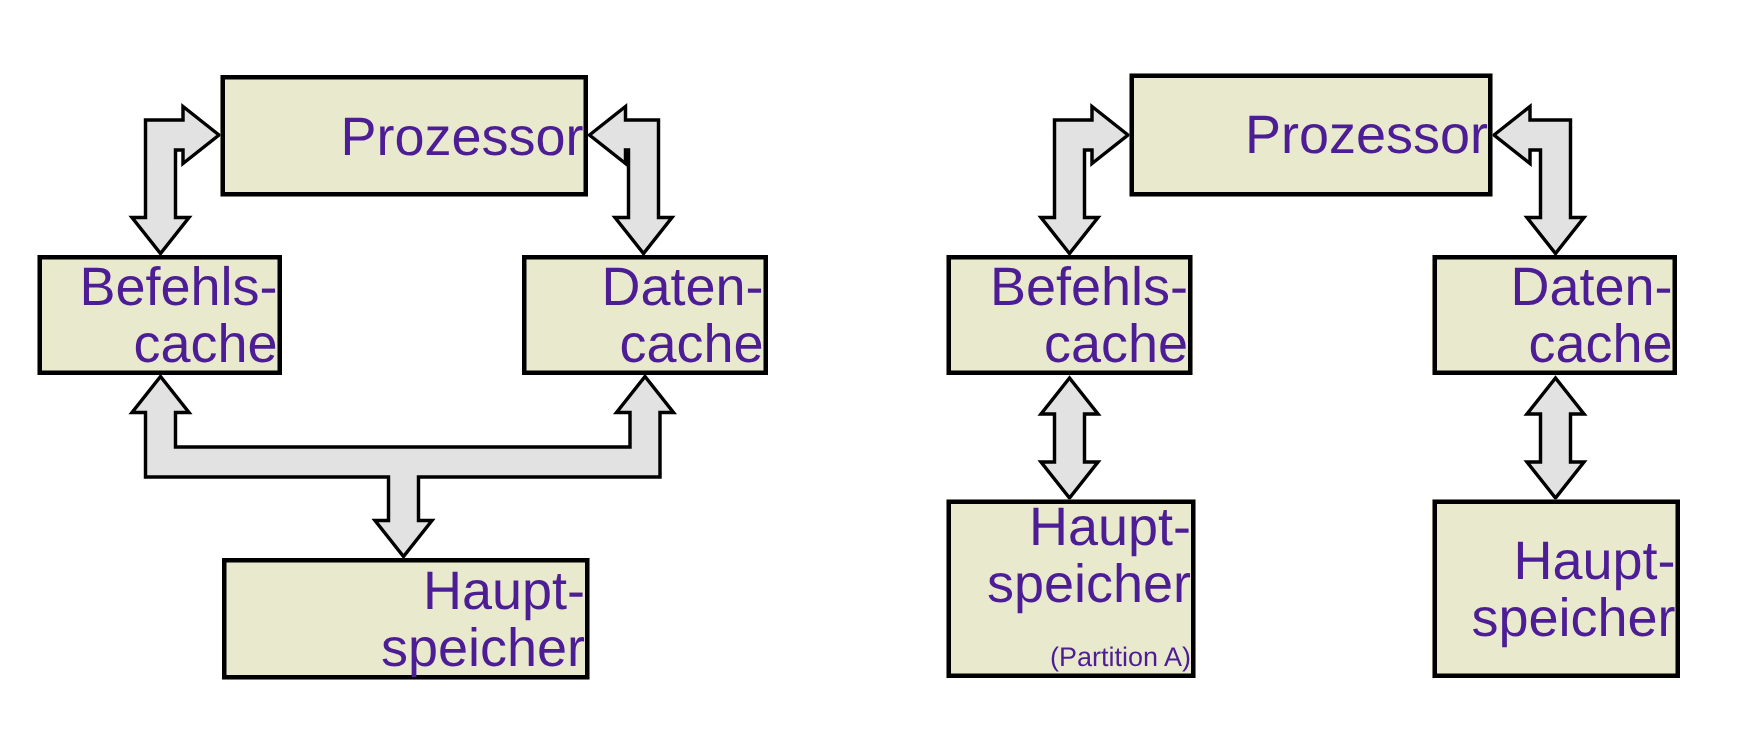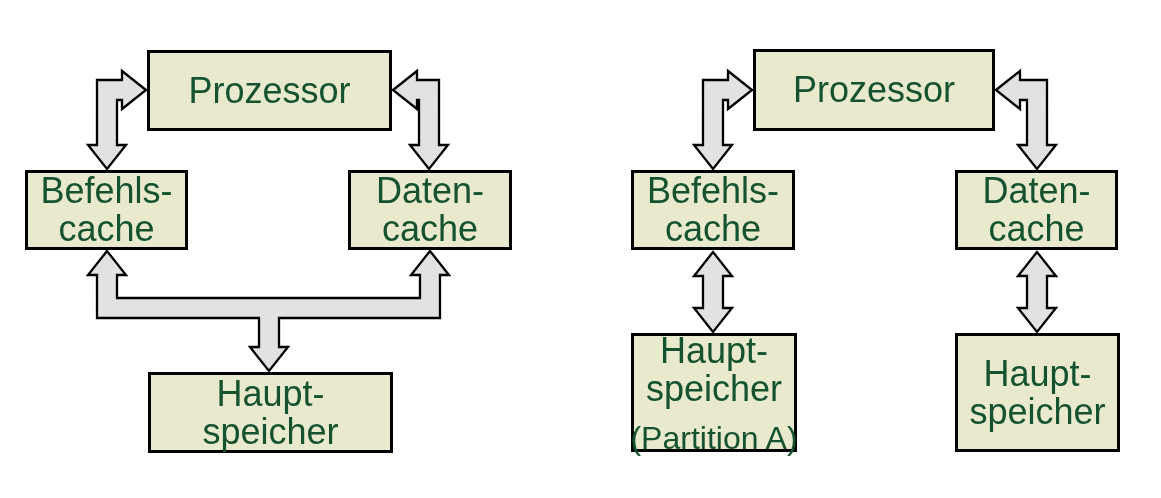--- a/index.html
+++ b/index.html
@@ -28,32 +28,32 @@
     stroke-width:2.3;
     stroke-linejoin:miter;
   }
   .node{
     position:absolute;
     box-sizing:border-box;
     background:var(--box-fill);
     border:3px solid var(--outline);
     display:flex;
     flex-direction:column;
-    align-items:center;
+    align-items:flex-end;
     justify-content:center;
     text-align:center;
-    color:#14532d;
+    color:#4c1d95;
   }
   .node .line{
     font-size:36px;
     line-height:38px;
     white-space:nowrap;
   }
   .node .caption{
-    font-size:32px;
+    font-size:18px;
     line-height:30px;
     margin-top:15px;
     white-space:nowrap;
   }
   
   .l-proz {left:147px;top:50px; width:245px;height:81px;}
   .l-bef  {left:25px; top:170px;width:163px;height:80px;}
   .l-dat  {left:348px;top:170px;width:164px;height:80px;}
   .l-haupt{left:148px;top:372px;width:245px;height:81px;}
   

